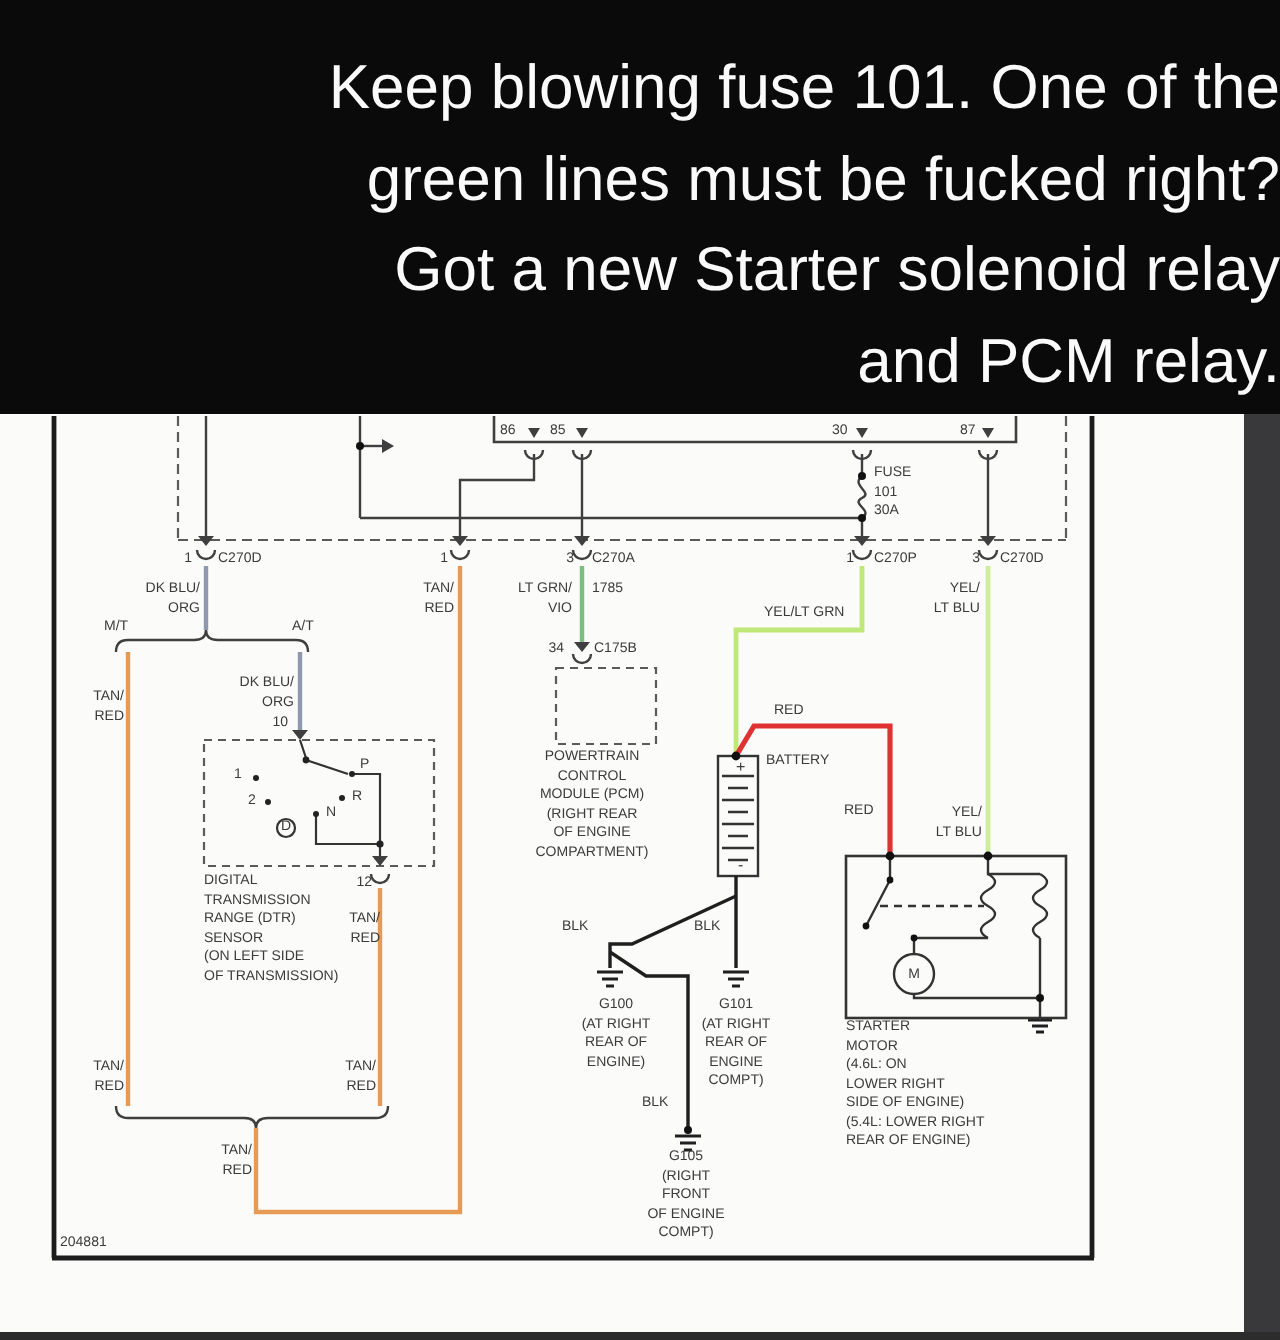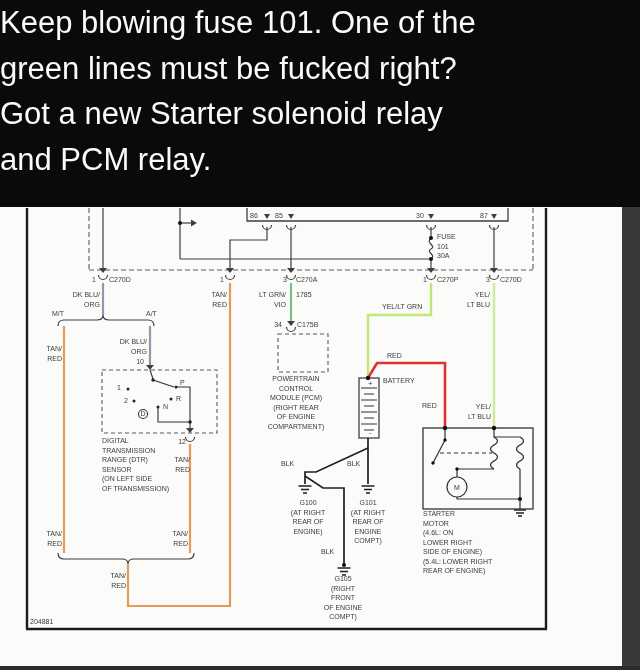--- a/index.html
+++ b/index.html
@@ -1,18 +1,18 @@
 <!DOCTYPE html>
 <html><head>
 <meta charset="utf-8">
 <style>
   html,body{margin:0;padding:0;}
   body{width:640px;height:670px;position:relative;overflow:hidden;background:#fff;}
   #header{position:absolute;left:0;top:0;width:640px;height:253px;background:#0a0a0a;color:#fafafa;
-    font:400 31px/45.5px "Liberation Sans",sans-serif;text-align:left;
+    font:400 31px/45.5px "Liberation Sans",sans-serif;text-align:right;padding-top:21px;
     box-sizing:border-box;white-space:pre-line;}
   #diagram{position:absolute;left:0;top:207px;width:640px;height:463px;background:#fbfbfa;}
   #rightband{position:absolute;left:622px;top:207px;width:18px;height:463px;background:#39393b;}
   #bottomstrip{position:absolute;left:0;top:666px;width:640px;height:4px;background:#2c2c2c;}
   svg{position:absolute;left:0;top:208px;}
   .lbl{position:absolute;font:7px/9.5px "Liberation Sans",sans-serif;color:#3b3b3b;white-space:pre-line;}
   .r{text-align:right}.c{text-align:center}
 </style>
 </head>
 <body>

